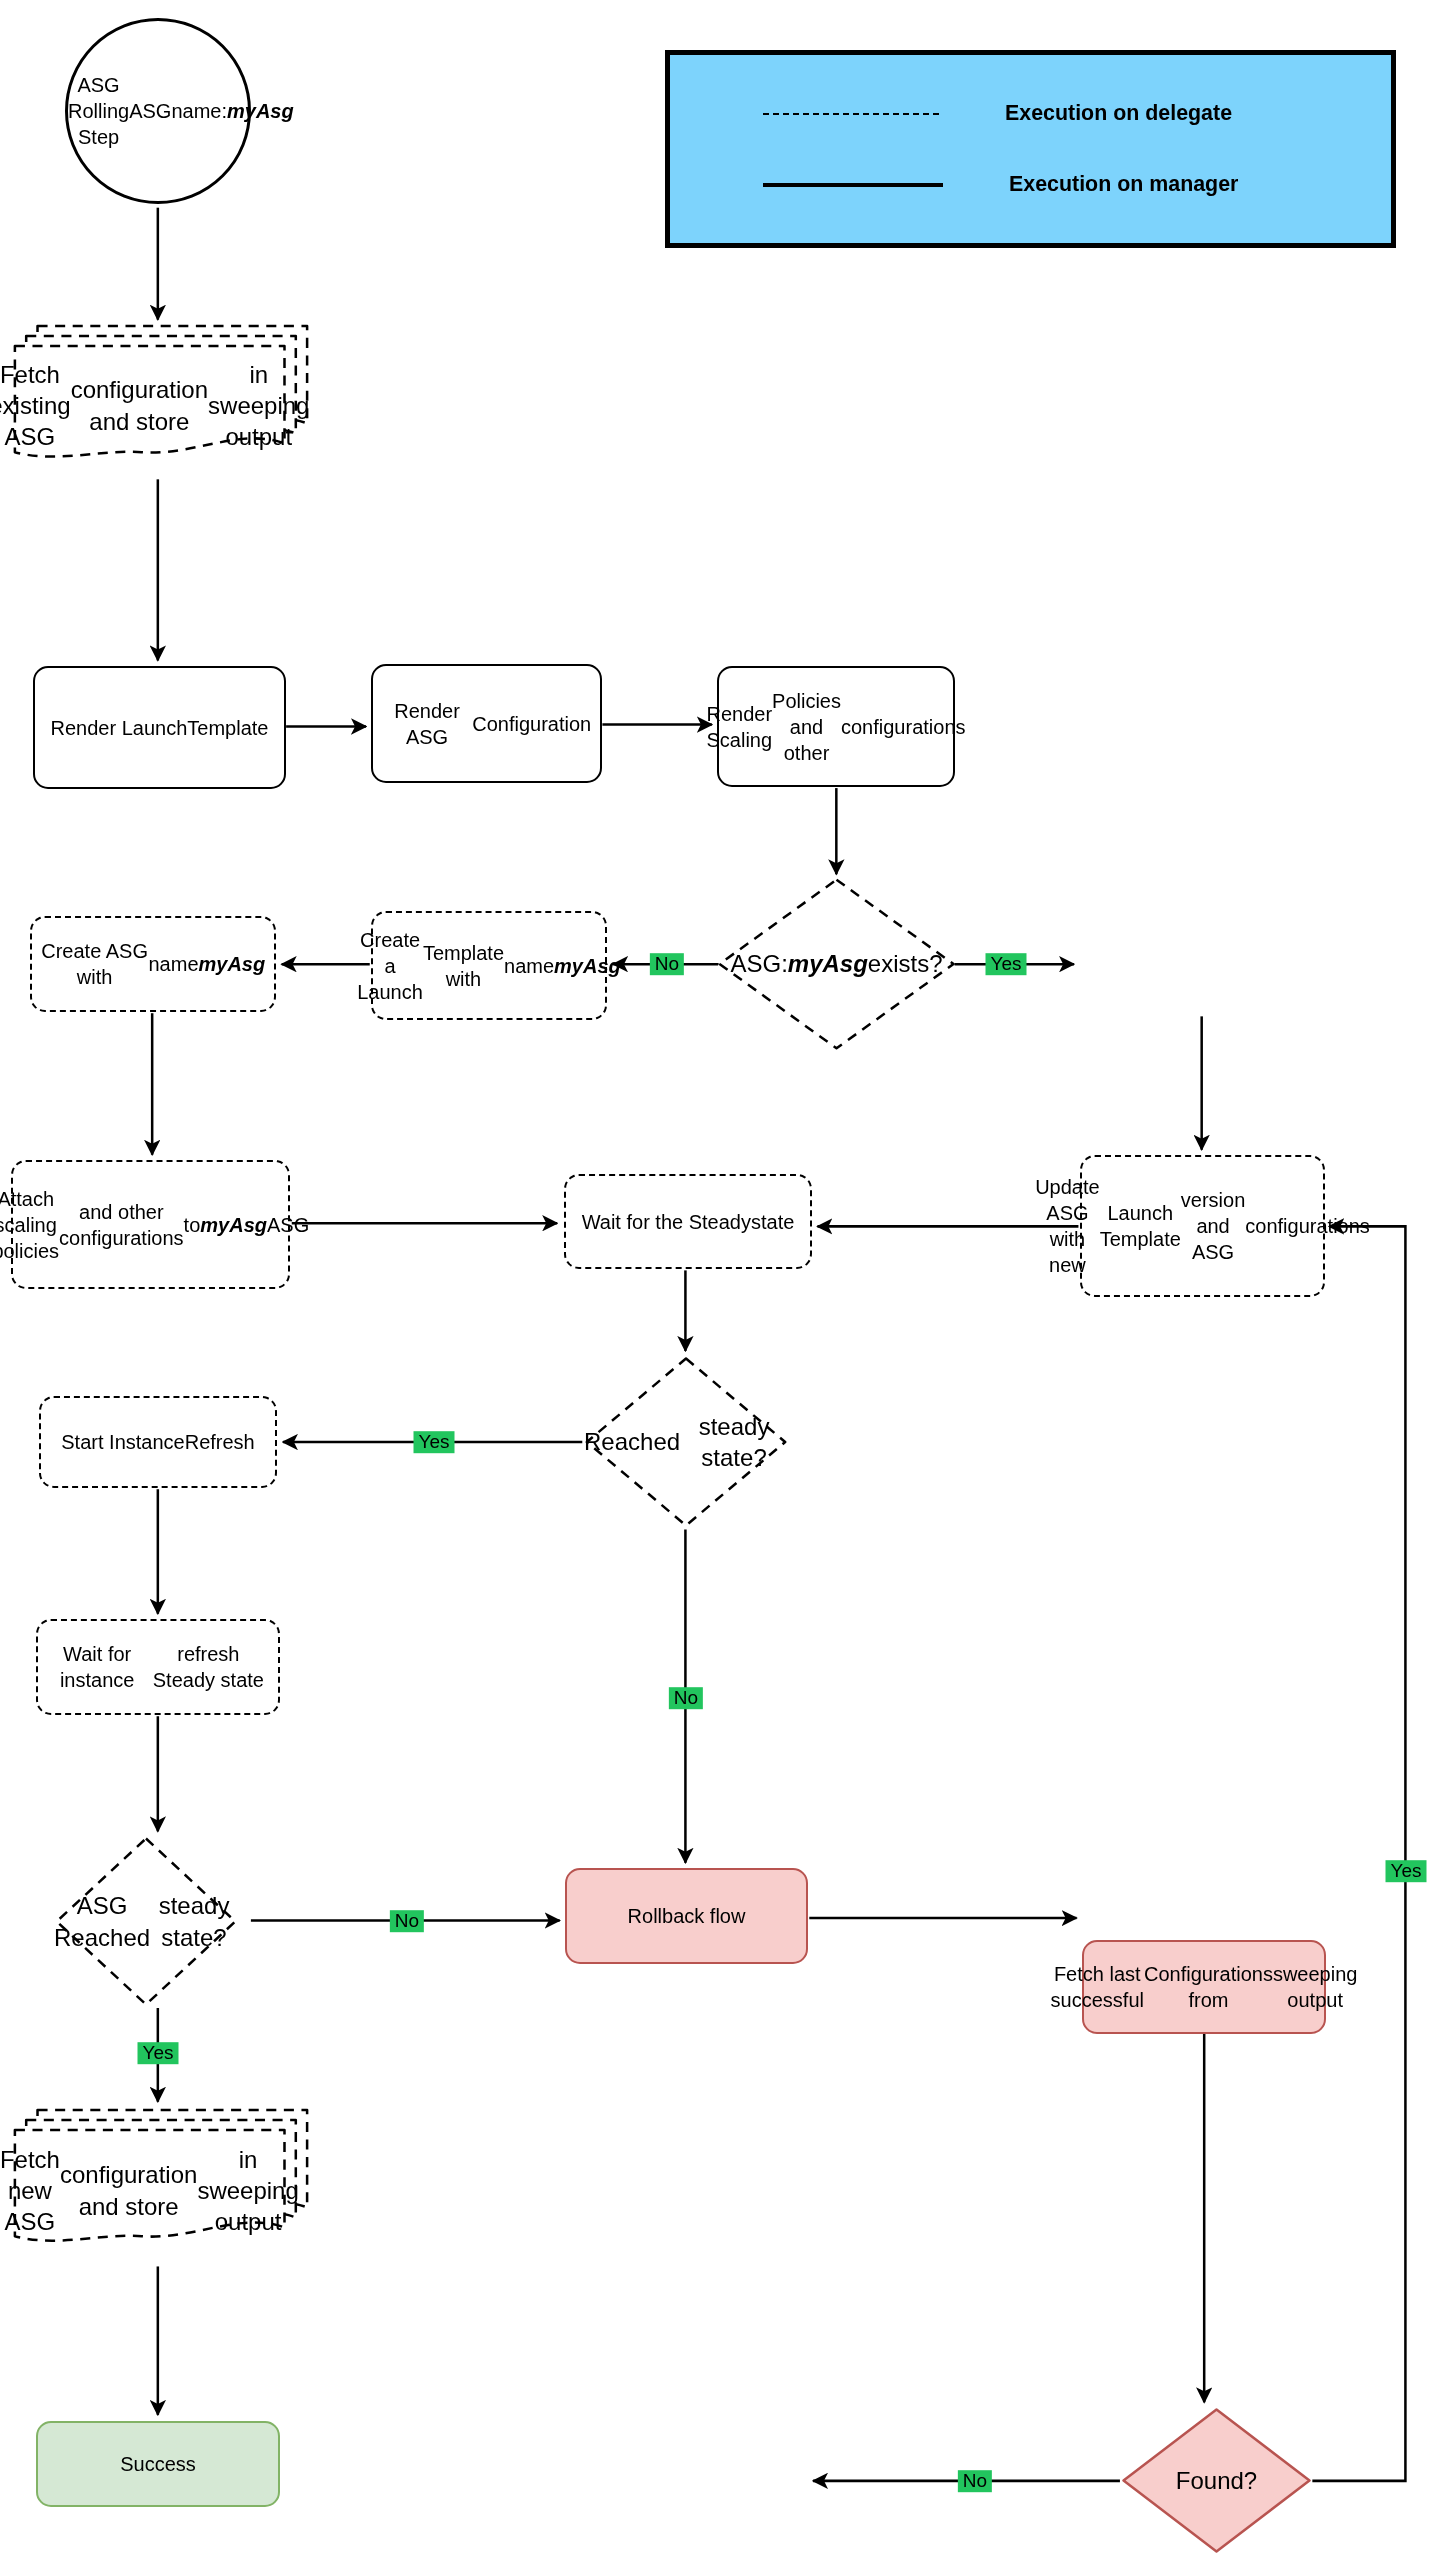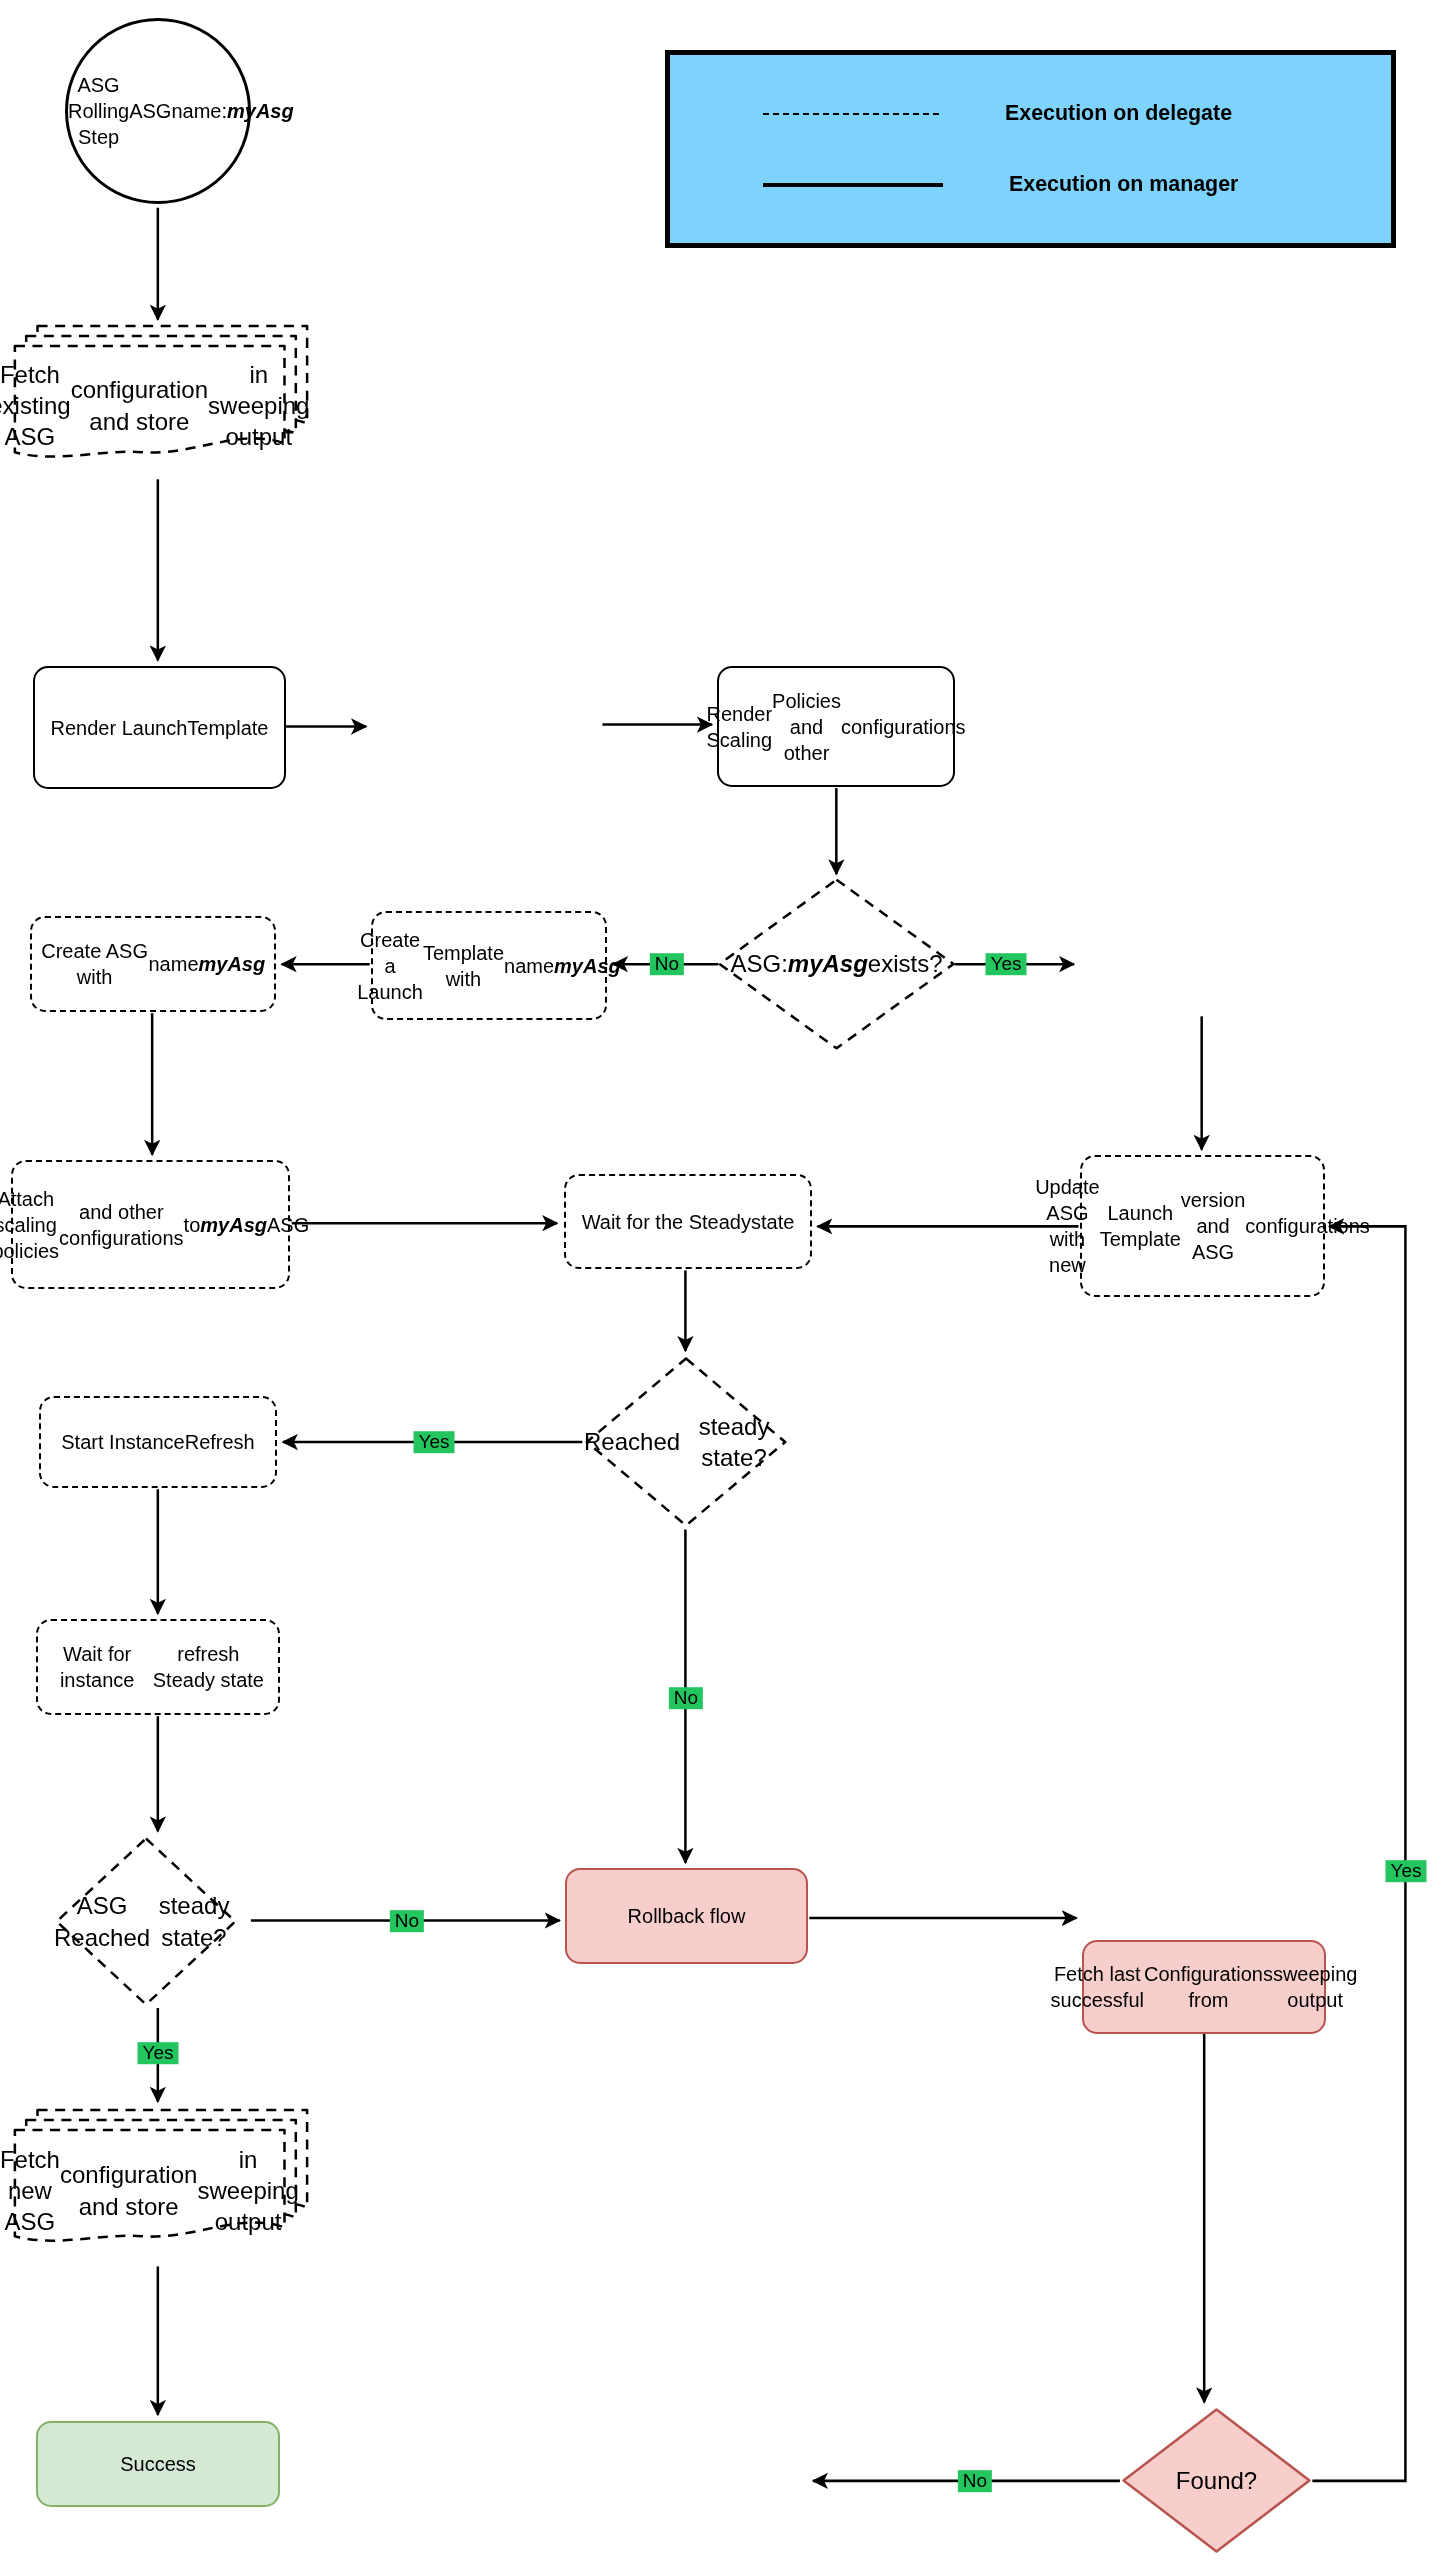--- a/index.html
+++ b/index.html
@@ -107,20 +107,25 @@
         <br>
         <span>in sweeping output</span>
       </div>
   </div>
 
   <div class="box solid" style="left:33px;top:666px;width:253px;height:123px">
       <span>Render Launch</span>
       <br>
       <span>Template</span>
     </div>
+  <div class="box solid" style="left:371px;top:664px;width:231px;height:119px">
+      <span>Render ASG</span>
+      <br>
+      <span>Configuration</span>
+    </div>
   <div class="box solid" style="left:717px;top:666px;width:238px;height:121px">
       <span>Render Scaling</span>
       <br>
       <span>Policies and other</span>
       <br>
       <span>configurations</span>
     </div>
 
   <div class="shape-node" style="left:717px;top:877px;width:239px;height:174px">
     <svg width="239" height="174" viewBox="0 0 380 276">

